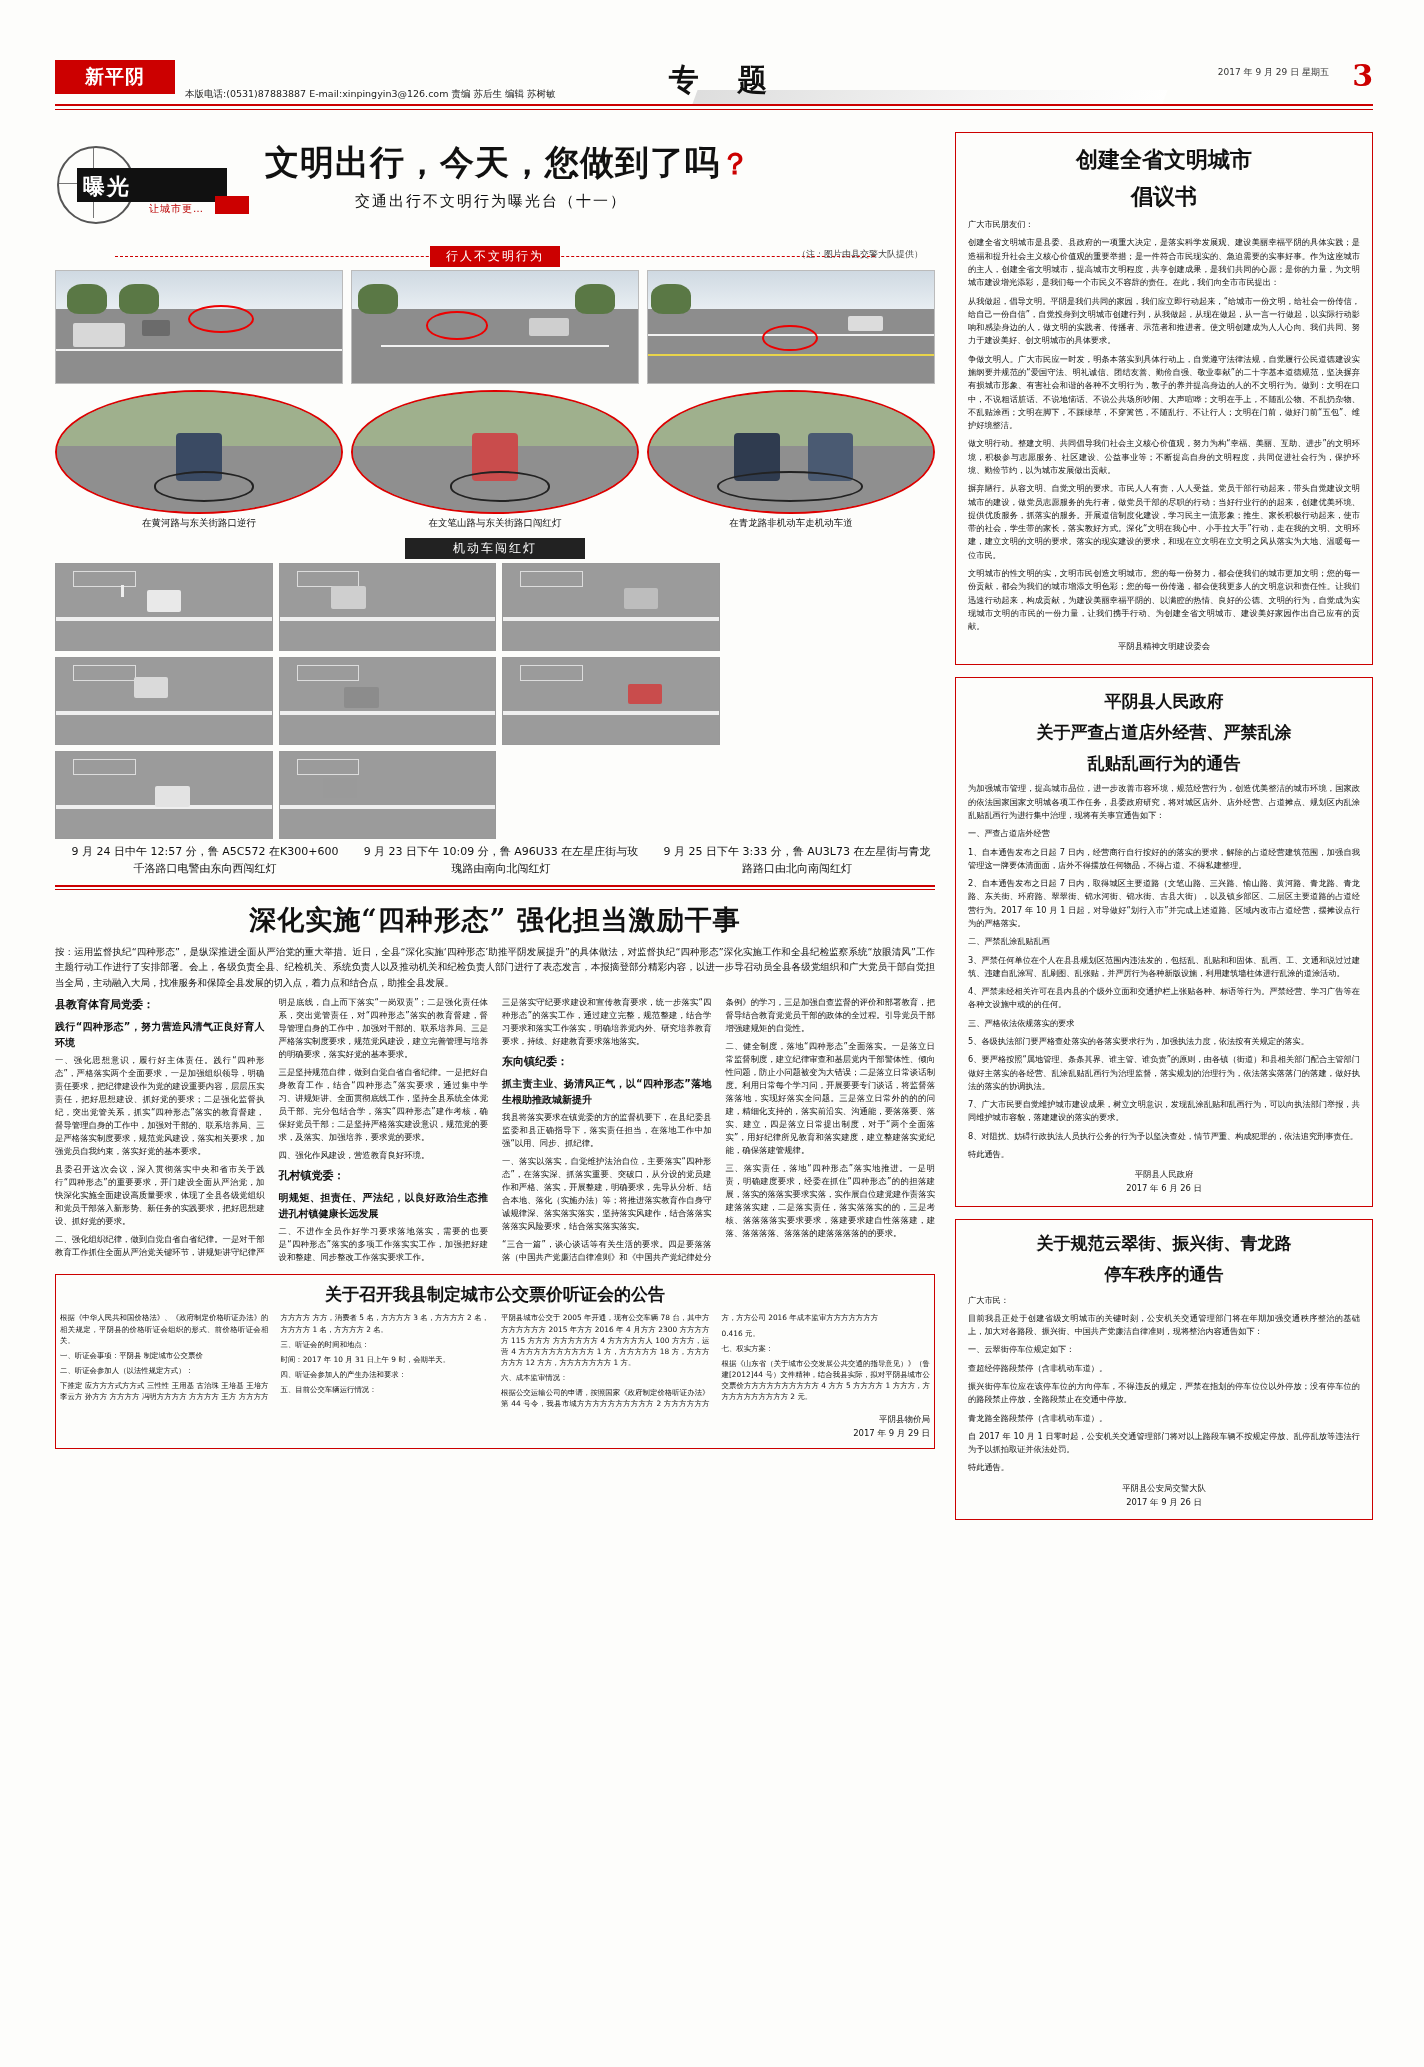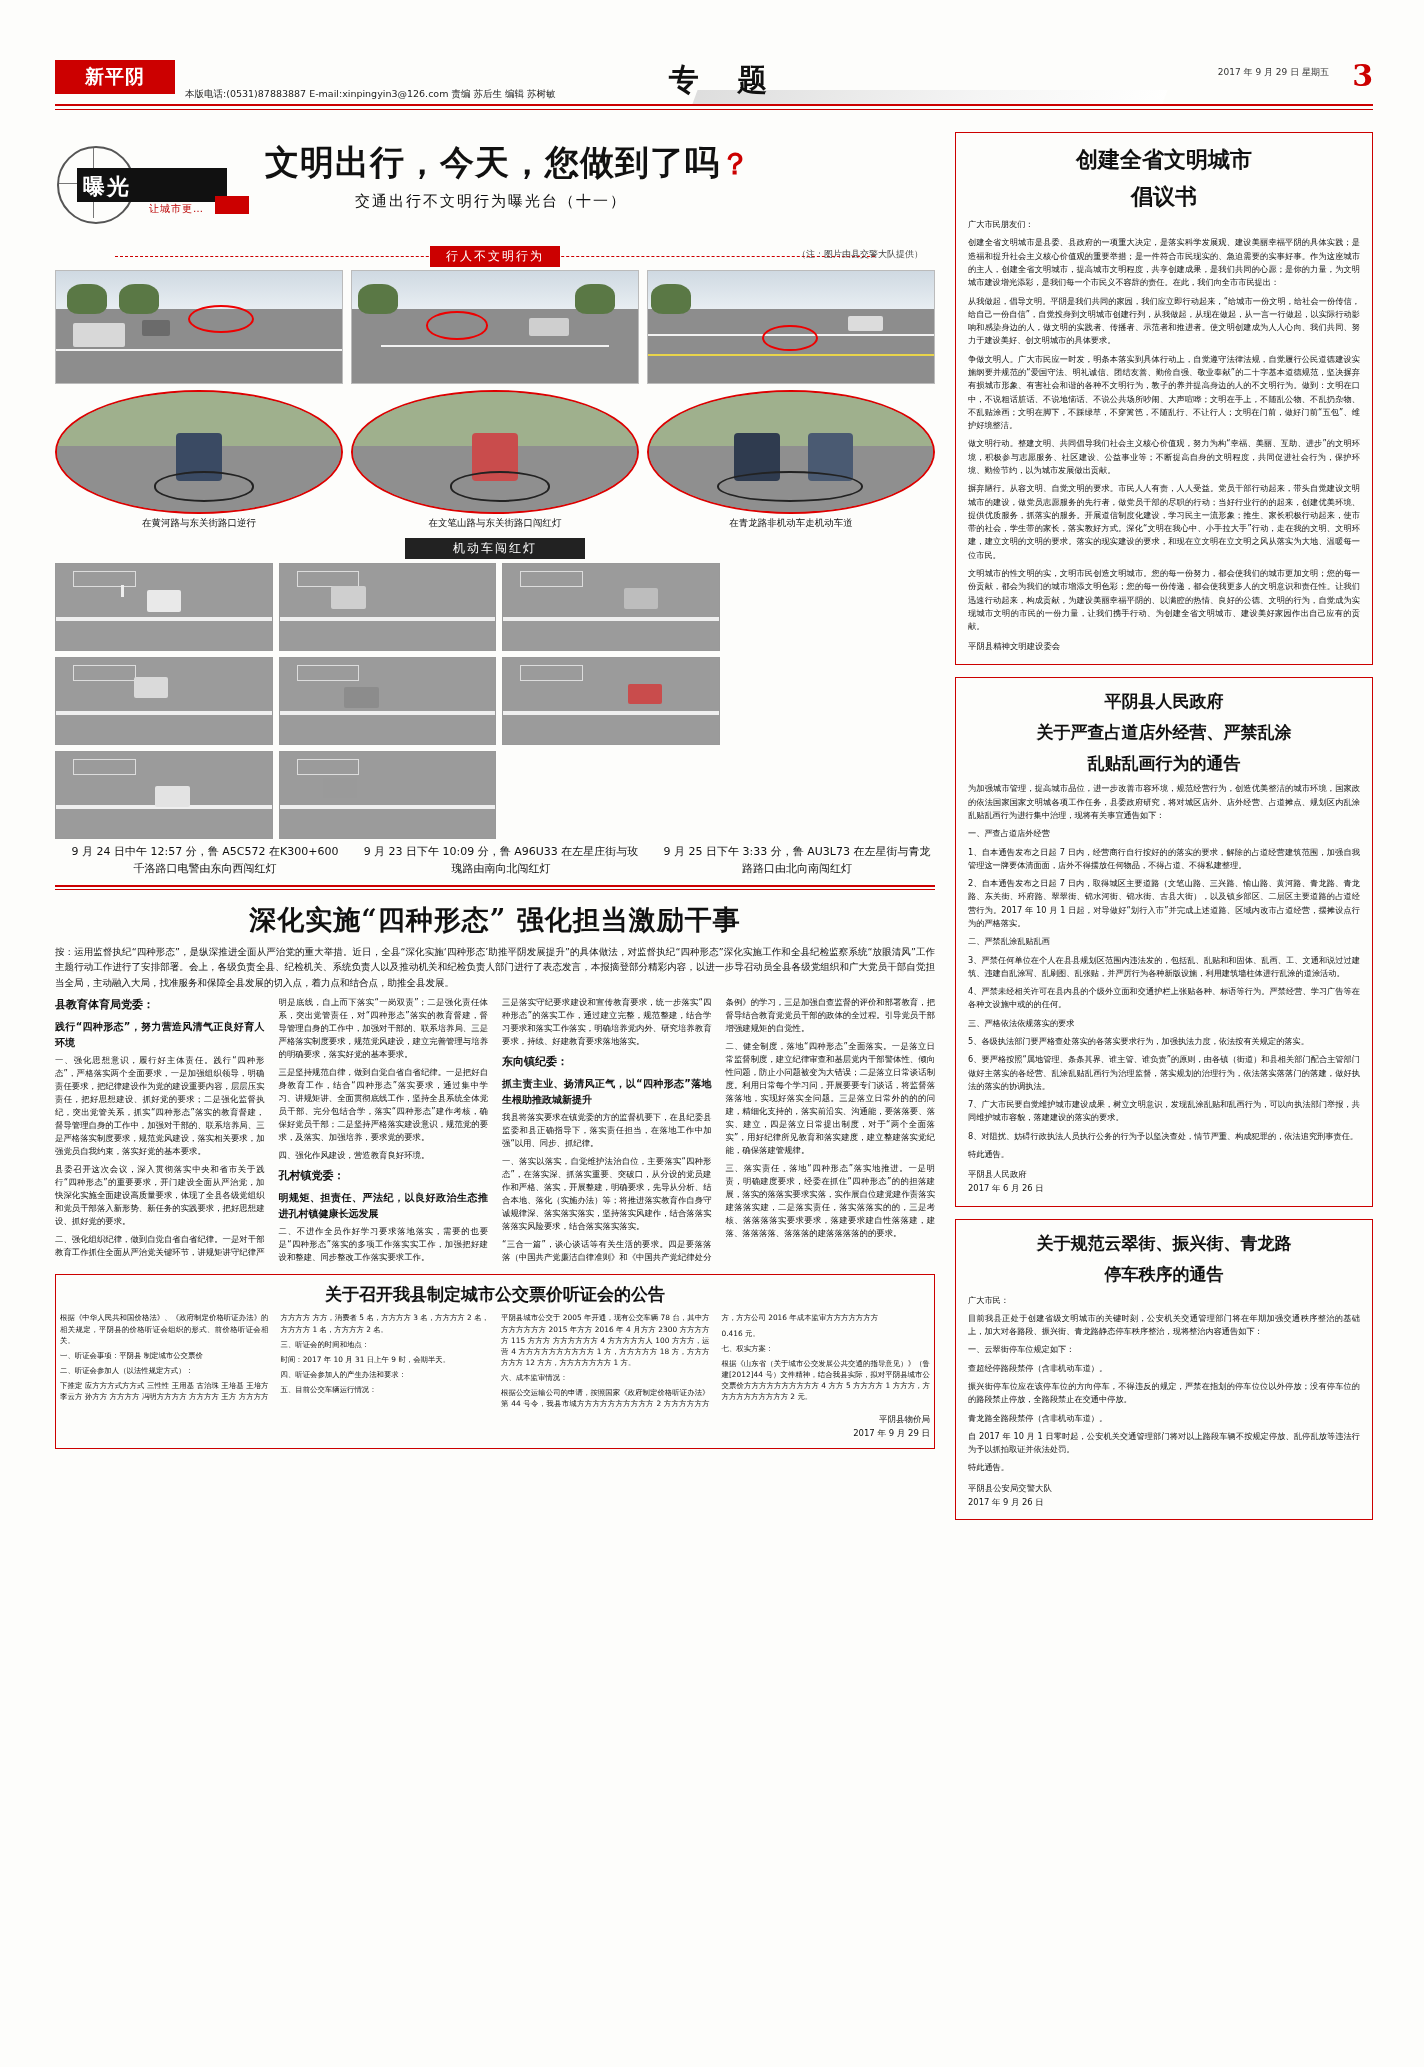--- a/index.html
+++ b/index.html
@@ -108,21 +108,21 @@
   .sign{text-align:right;font-size:8.5px;line-height:1.6;margin-top:4px;}
 
   
   .rbox{border:1px solid #c00;padding:10px 12px;box-sizing:border-box;margin-bottom:12px;}
   .rbox h2{text-align:center;font-size:22px;margin:2px 0 8px 0;font-weight:bold;line-height:1.3;
         font-family:"DejaVu Serif","Liberation Serif",serif;}
   .rbox h3{text-align:center;font-size:17px;margin:2px 0 8px 0;font-weight:bold;line-height:1.35;
         font-family:"DejaVu Serif","Liberation Serif",serif;}
   .rbody{font-size:8.2px;line-height:1.62;text-align:justify;}
   .rbody p{margin:0 0 5px 0;}
-  .rsign{text-align:left;font-size:8.4px;line-height:1.7;margin-top:6px;}
+  .rsign{text-align:center;font-size:8.4px;line-height:1.7;margin-top:6px;}
 </style>
 </head>
 <body>
 
 <div class="page">
 
   <div class="masthead">
     <div class="logo">新平阴</div>
     <div class="mast-contact">本版电话:(0531)87883887  E-mail:xinpingyin3@126.com     责编 苏后生  编辑 苏树敏</div>
     <div class="mast-band"></div>
@@ -366,21 +366,21 @@
         <div>平阴县人民政府</div>
         <div>2017 年 6 月 26 日</div>
       </div>
     </div>
 
     <div class="rbox">
       <h3>关于规范云翠街、振兴街、青龙路</h3>
       <h3>停车秩序的通告</h3>
       <div class="rbody">
         <p>广大市民：</p>
-        <p>目前我县正处于创建省级文明城市的关键时刻，公安机关交通管理部门将在年期加强交通秩序整治的基础上，加大对各路段、振兴街、青龙路静态停车秩序整治，现将整治内容通告如下：</p>
+        <p>目前我县正处于创建省级文明城市的关键时刻，公安机关交通管理部门将在年期加强交通秩序整治的基础上，加大对各路段、振兴街、中国共产党廉洁自律准则，现将整治内容通告如下：</p>
         <p>一、云翠街停车位规定如下：</p>
         <p>查超经停路段禁停（含非机动车道）。</p>
         <p>振兴街停车位应在该停车位的方向停车，不得违反的规定，严禁在指划的停车位位以外停放；没有停车位的的路段禁止停放，全路段禁止在交通中停放。</p>
         <p>青龙路全路段禁停（含非机动车道）。</p>
         <p>自 2017 年 10 月 1 日零时起，公安机关交通管理部门将对以上路段车辆不按规定停放、乱停乱放等违法行为予以抓拍取证并依法处罚。</p>
         <p>特此通告。</p>
       </div>
       <div class="rsign">
         <div>平阴县公安局交警大队</div>
         <div>2017 年 9 月 26 日</div>

